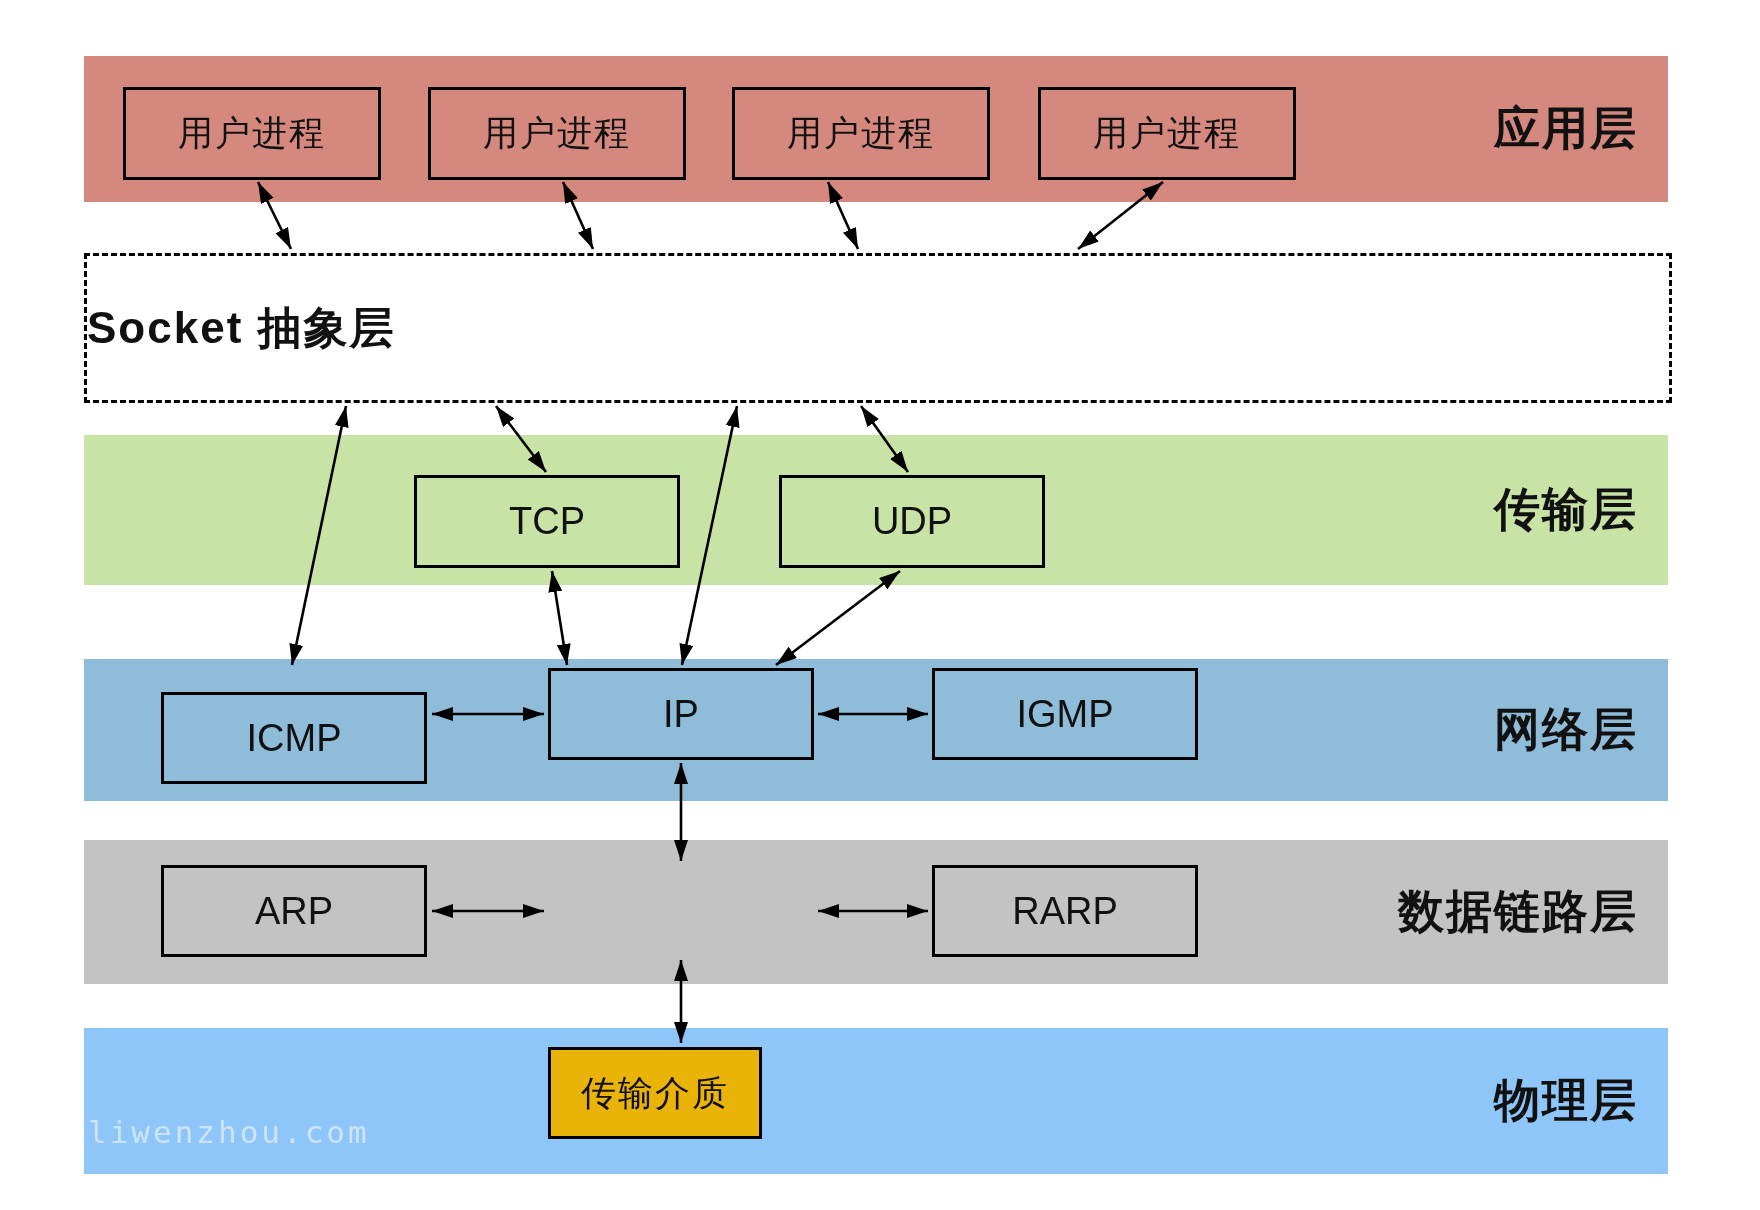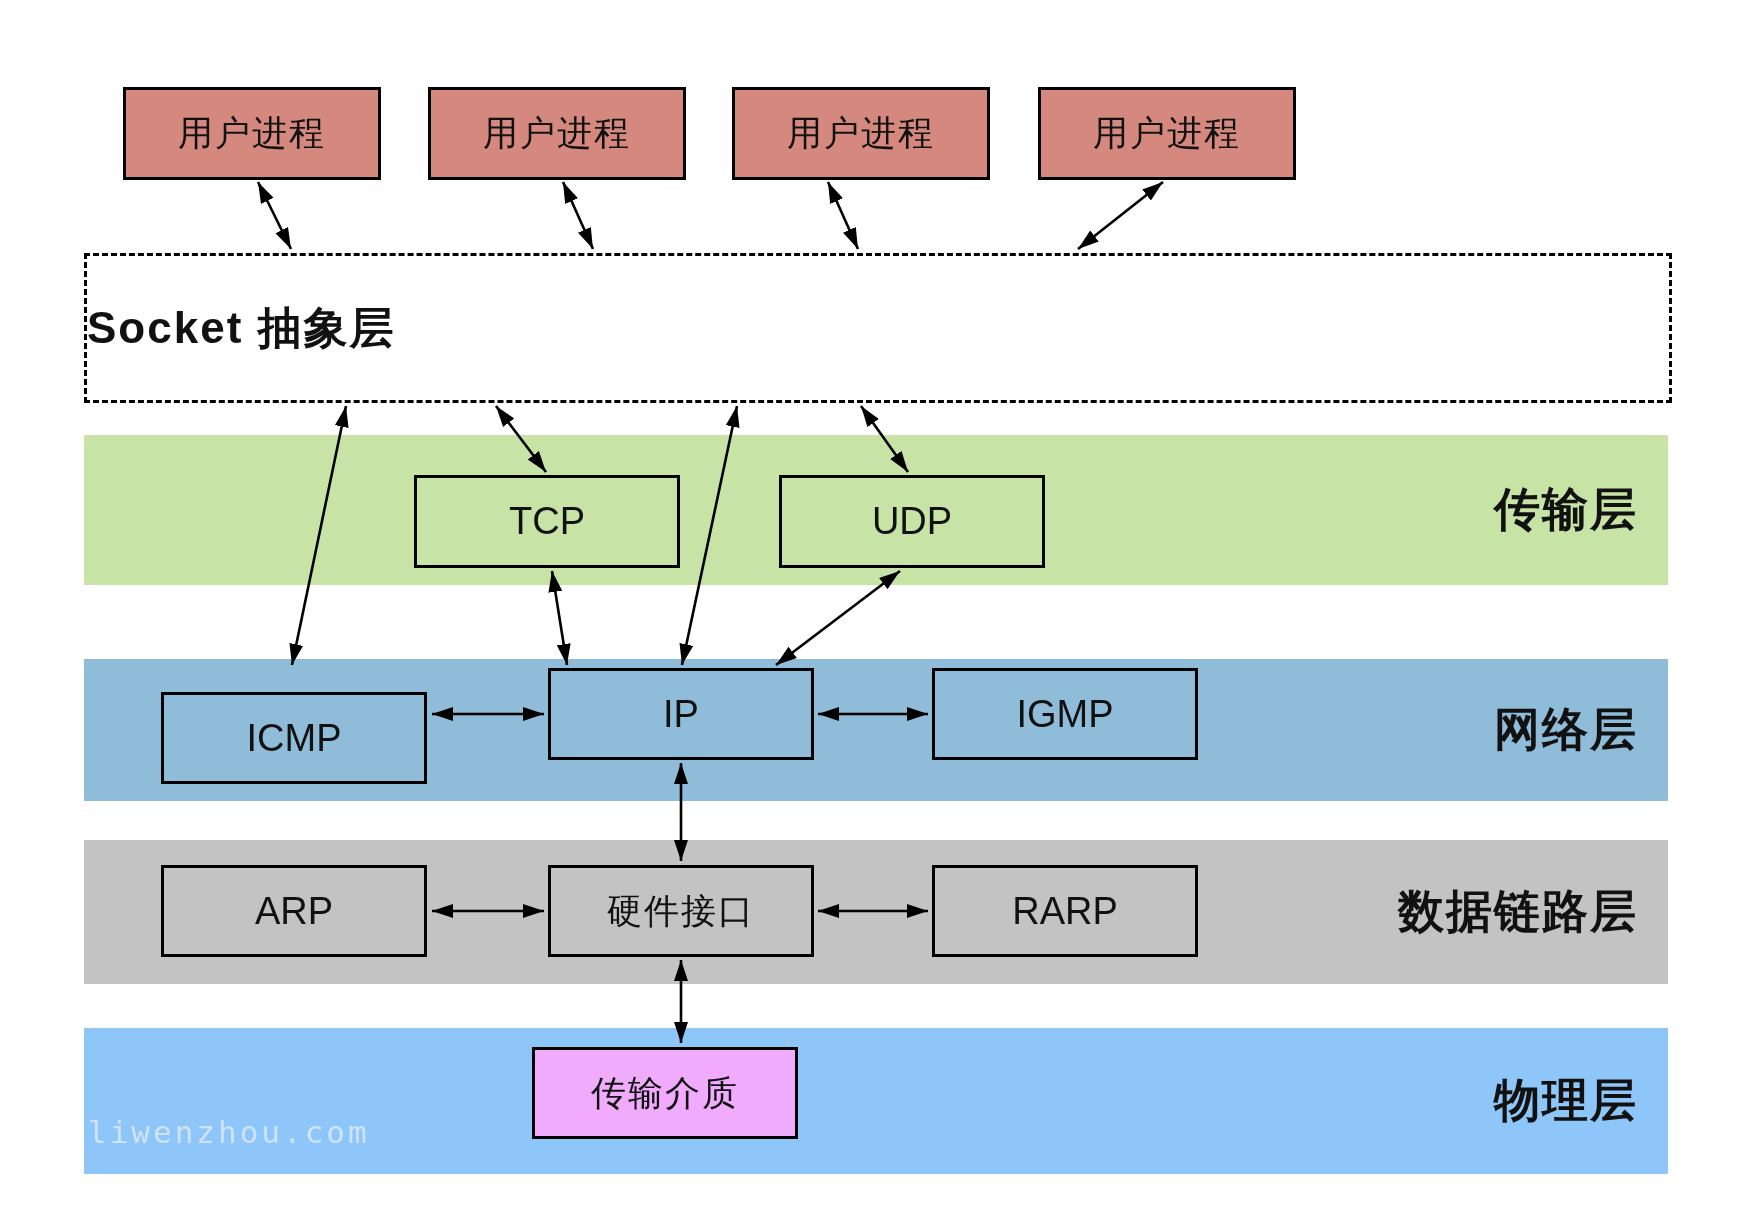--- a/index.html
+++ b/index.html
@@ -25,20 +25,23 @@
     position:absolute;left:88px;top:1114px;z-index:6;
     font-family:"DejaVu Sans Mono","Liberation Mono",monospace;
     font-size:31px;color:rgba(245,245,245,0.62);letter-spacing:3px;
   }
 </style>
 </head>
 <body>
 
 <div class="canvas">
 
+  <div class="band" style="left: 84px; top: 56px; width: 1584px; height: 146px; background-color: rgb(213, 137, 126);">
+    <span class="layer-label">应用层</span>
+  </div>
   <div class="band" style="left: 84px; top: 435px; width: 1584px; height: 150px; background-color: rgb(200, 227, 166);">
     <span class="layer-label">传输层</span>
   </div>
   <div class="band" style="left: 84px; top: 645px; width: 1584px; height: 142px; background-color: rgb(143, 188, 217); margin-top: 14px;">
     <span class="layer-label">网络层</span>
   </div>
   <div class="band" style="left: 84px; top: 840px; width: 1584px; height: 144px; background-color: rgb(195, 195, 195);">
     <span class="layer-label">数据链路层</span>
   </div>
   <div class="band" style="left: 84px; top: 1028px; width: 1584px; height: 146px; background-color: rgb(143, 198, 250);">
@@ -55,24 +58,23 @@
   <div class="node cjk" style="left: 1038px; top: 87px; width: 258px; height: 93px; background-color: rgb(213, 137, 126);">用户进程</div>
 
   <div class="node" style="left: 414px; top: 475px; width: 266px; height: 93px; background-color: rgb(200, 227, 166);">TCP</div>
   <div class="node" style="left: 779px; top: 475px; width: 266px; height: 93px; background-color: rgb(200, 227, 166);">UDP</div>
 
   <div class="node" style="left: 161px; top: 692px; width: 266px; height: 92px; background-color: rgb(143, 188, 217);">ICMP</div>
   <div class="node" style="left: 548px; top: 668px; width: 266px; height: 92px; background-color: rgb(143, 188, 217);">IP</div>
   <div class="node" style="left: 932px; top: 668px; width: 266px; height: 92px; background-color: rgb(143, 188, 217);">IGMP</div>
 
   <div class="node" style="left: 161px; top: 865px; width: 266px; height: 92px; background-color: rgb(195, 195, 195);">ARP</div>
-  <div class="node cjk" style="left: 548px; top: 865px; width: 266px; height: 92px; background-color: rgb(195, 195, 195);">硬件接口</div>
   <div class="node" style="left: 932px; top: 865px; width: 266px; height: 92px; background-color: rgb(195, 195, 195);">RARP</div>
 
-  <div class="node cjk" style="left: 532px; top: 1047px; width: 266px; height: 92px; background-color: #f0abfc;">传输介质</div>
+  <div class="node cjk" style="left: 548px; top: 1047px; width: 214px; height: 92px; background-color: #eab308;">传输介质</div>
 
   <svg class="overlay" width="1760" height="1210" viewBox="0 0 1760 1210">
     <defs>
       <marker id="ah" markerUnits="userSpaceOnUse" markerWidth="24" markerHeight="16" refX="21" refY="7" orient="auto-start-reverse">
         <path d="M0,0 L21,7 L0,14 Z" fill="#000"></path>
       </marker>
     </defs>
     <line class="arrow" x1="258" y1="182" x2="291" y2="249" marker-start="url(#ah)" marker-end="url(#ah)"></line>
     <line class="arrow" x1="563" y1="182" x2="593" y2="249" marker-start="url(#ah)" marker-end="url(#ah)"></line>
     <line class="arrow" x1="828" y1="182" x2="858" y2="249" marker-start="url(#ah)" marker-end="url(#ah)"></line>

